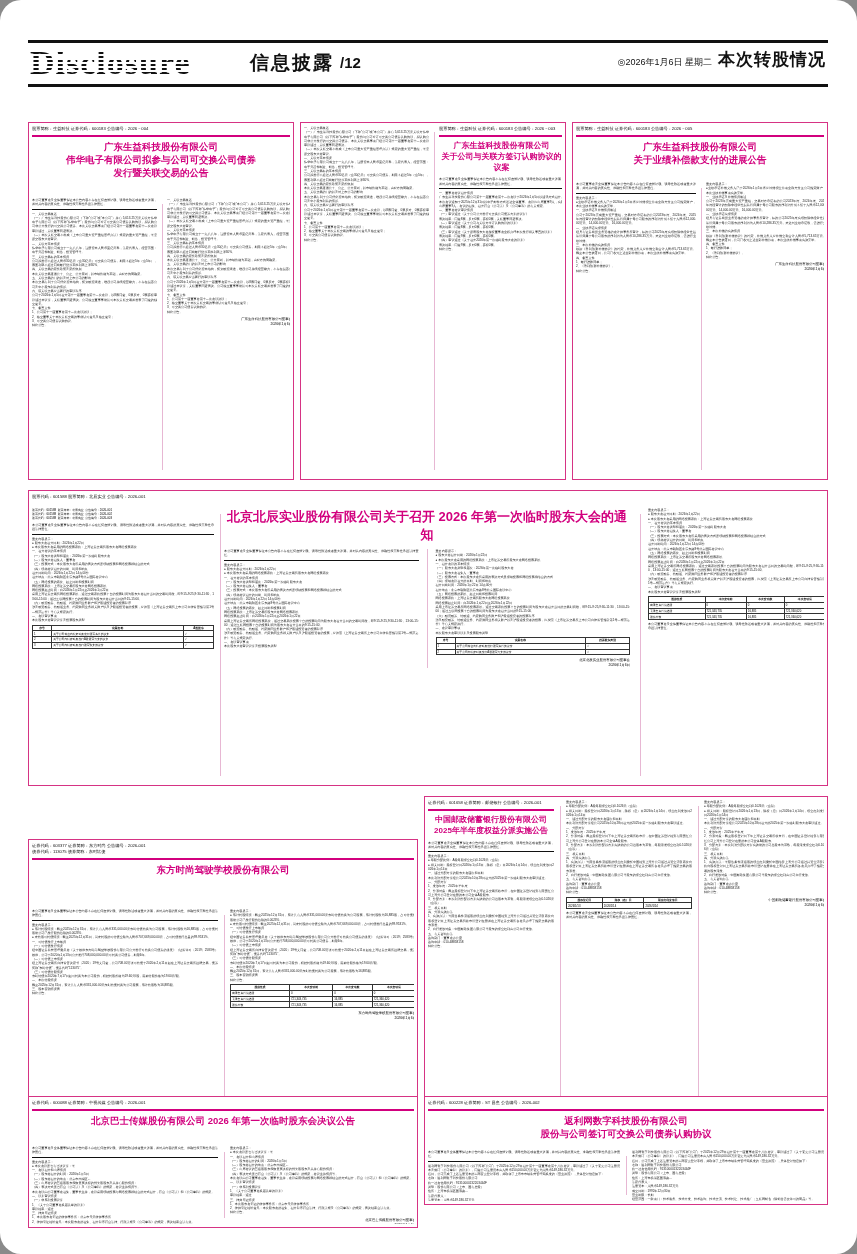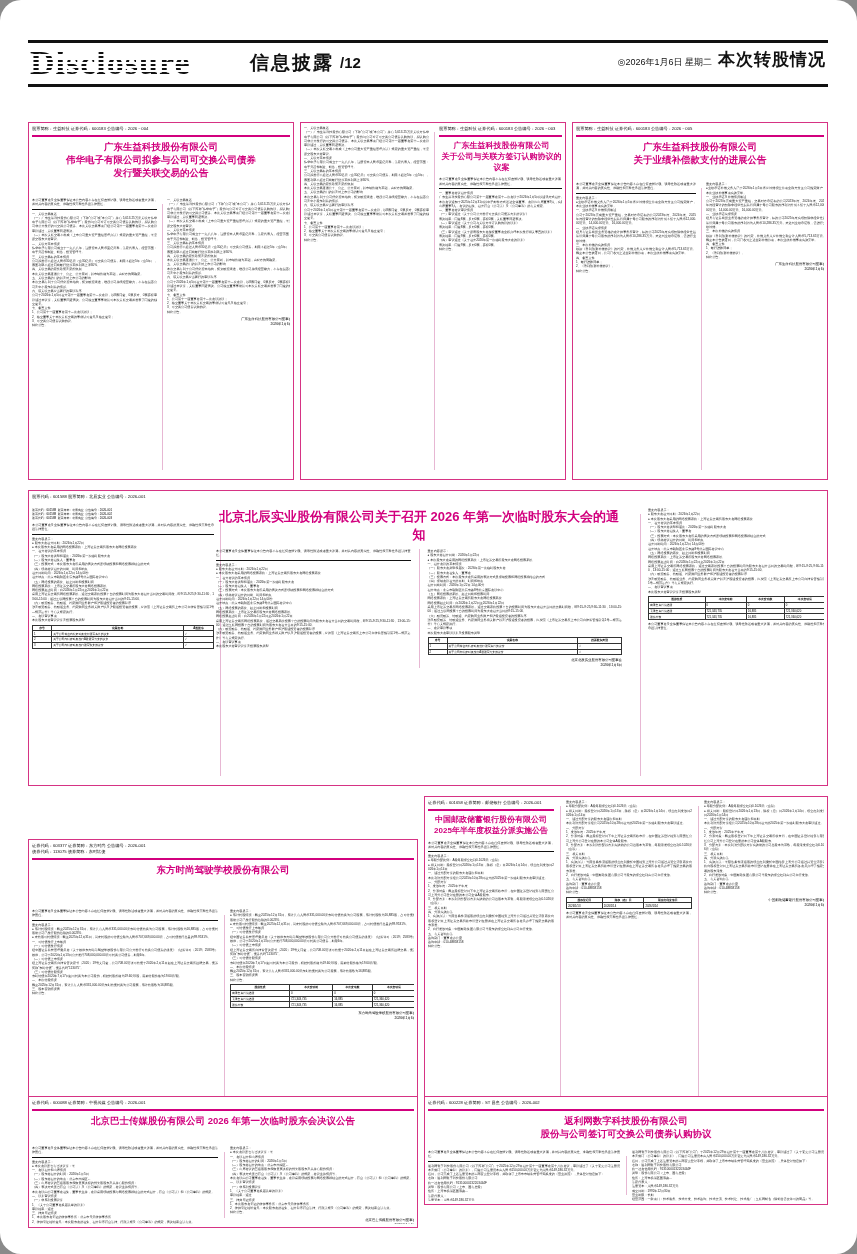--- a/index.html
+++ b/index.html
@@ -258,21 +258,21 @@
             <tr>
               <td>3</td>
               <td>关于公司向特定对象发行股票预案的议案</td>
               <td>√</td>
             </tr>
           </tbody>
             </table>
         </div>
         <div class="sep" style="left:188px;"></div>
 
-        <div class="col" style="left:184px;width:406px;">
+        <div class="col" style="left:192px;width:406px;">
           <div class="ttl t4" style="margin-bottom:6px;">北京北辰实业股份有限公司关于召开 2026 年第一次临时股东大会的通知</div>
           <div style="display:flex;gap:8px;">
             <div style="flex:1;">
               <div class="body-txt">本公司董事会及全体董事保证本公告内容不存在任何虚假记载、误导性陈述或者重大遗漏，并对其内容的真实性、准确性和完整性承担法律责任。</div>
               <div class="hr"></div>
               <div class="body-txt" style="white-space:pre-wrap;">重要内容提示：
 ● 股东大会召开日期：2026年1月22日
 ● 本次股东大会采用的网络投票系统：上海证券交易所股东大会网络投票系统
 一、召开会议的基本情况
 （一）股东大会类型和届次：2026年第一次临时股东大会

